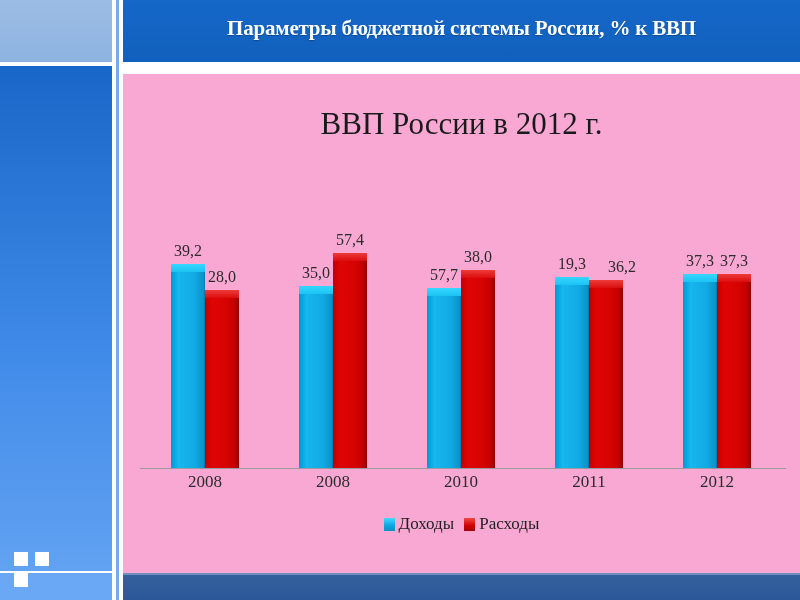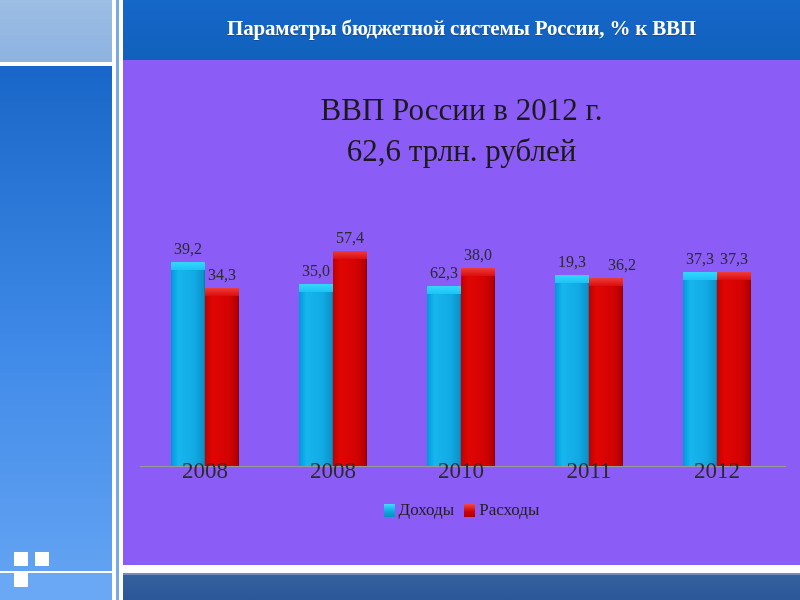--- a/index.html
+++ b/index.html
@@ -95,44 +95,43 @@
     position: absolute;
     left: 123px; top: 573px;
     width: 677px; height: 27px;
     background: linear-gradient(180deg, #35619d 0%, #2a5699 100%);
     border-top: 2px solid #6f8fbe;
   }
 
   
   .content {
     position: absolute;
-    left: 123px; top: 60px;
+    left: 123px; top: 74px;
     width: 677px; height: 505px;
-    background: #8b5cf6;
+    background: #f9a8d4;
   }
 
   .chart-title {
     position: absolute;
     left: 0; top: 30px;
     width: 677px;
     text-align: center;
     color: #1a1a1a;
     font-size: 31px;
     line-height: 1.32;
     font-family: "Liberation Serif", "DejaVu Serif", serif;
   }
   .chart-title .line2 { display: block; }
 
   
   .plot {
     position: absolute;
     left: 10px; top: 160px;
     width: 660px;
     height: 235px;
-    margin-top: 12px;
   }
   .baseline {
     position: absolute;
     left: 7px;
     bottom: 0;
     width: 646px;
     height: 1px;
     background: #9a9a9a;
   }
   .group {
@@ -184,21 +183,21 @@
   .xaxis {
     position: absolute;
     left: 10px; top: 398px;
     width: 660px;
     height: 26px;
   }
   .xtick {
     position: absolute;
     width: 90px;
     text-align: center;
-    font-size: 23px;
+    font-size: 17px;
     color: #2b2b2b;
   }
 
   
   .legend {
     position: absolute;
     left: 0; top: 440px;
     width: 677px;
     display: flex;
     justify-content: center;
@@ -240,56 +239,55 @@
   <div class="vline vline-c"></div>
 
   <div class="header">
     <div class="header-title">Параметры бюджетной системы России, % к ВВП</div>
   </div>
 
   <div class="content">
 
     <div class="chart-title">
       <span>ВВП России в 2012 г.</span>
-      <span class="line2">62,6 трлн. рублей</span>
     </div>
 
     <div class="plot">
       <div class="baseline"></div>
       <div id="bars-layer">
           <div class="group" style="left: 38px; width: 68px;">
             <div class="bar bar-blue" style="left: 0px; height: 204px;">
               <div class="cap"></div>
               <div class="body"></div>
             </div>
             <div class="dlabel" style="left: -13px; bottom: 208px;">39,2</div>
             <div class="bar bar-red" style="left: 34px; height: 178px;">
               <div class="cap"></div>
               <div class="body"></div>
             </div>
-            <div class="dlabel" style="left: 21px; bottom: 182px;">34,3</div>
+            <div class="dlabel" style="left: 21px; bottom: 182px;">28,0</div>
           </div>
           <div class="group" style="left: 166px; width: 68px;">
             <div class="bar bar-blue" style="left: 0px; height: 182px;">
               <div class="cap"></div>
               <div class="body"></div>
             </div>
             <div class="dlabel" style="left: -13px; bottom: 186px;">35,0</div>
             <div class="bar bar-red" style="left: 34px; height: 215px;">
               <div class="cap"></div>
               <div class="body"></div>
             </div>
             <div class="dlabel" style="left: 21px; bottom: 219px;">57,4</div>
           </div>
           <div class="group" style="left: 294px; width: 68px;">
             <div class="bar bar-blue" style="left: 0px; height: 180px;">
               <div class="cap"></div>
               <div class="body"></div>
             </div>
-            <div class="dlabel" style="left: -13px; bottom: 184px;">62,3</div>
+            <div class="dlabel" style="left: -13px; bottom: 184px;">57,7</div>
             <div class="bar bar-red" style="left: 34px; height: 198px;">
               <div class="cap"></div>
               <div class="body"></div>
             </div>
             <div class="dlabel" style="left: 21px; bottom: 202px;">38,0</div>
           </div>
           <div class="group" style="left: 422px; width: 68px;">
             <div class="bar bar-blue" style="left: 0px; height: 191px;">
               <div class="cap"></div>
               <div class="body"></div>

